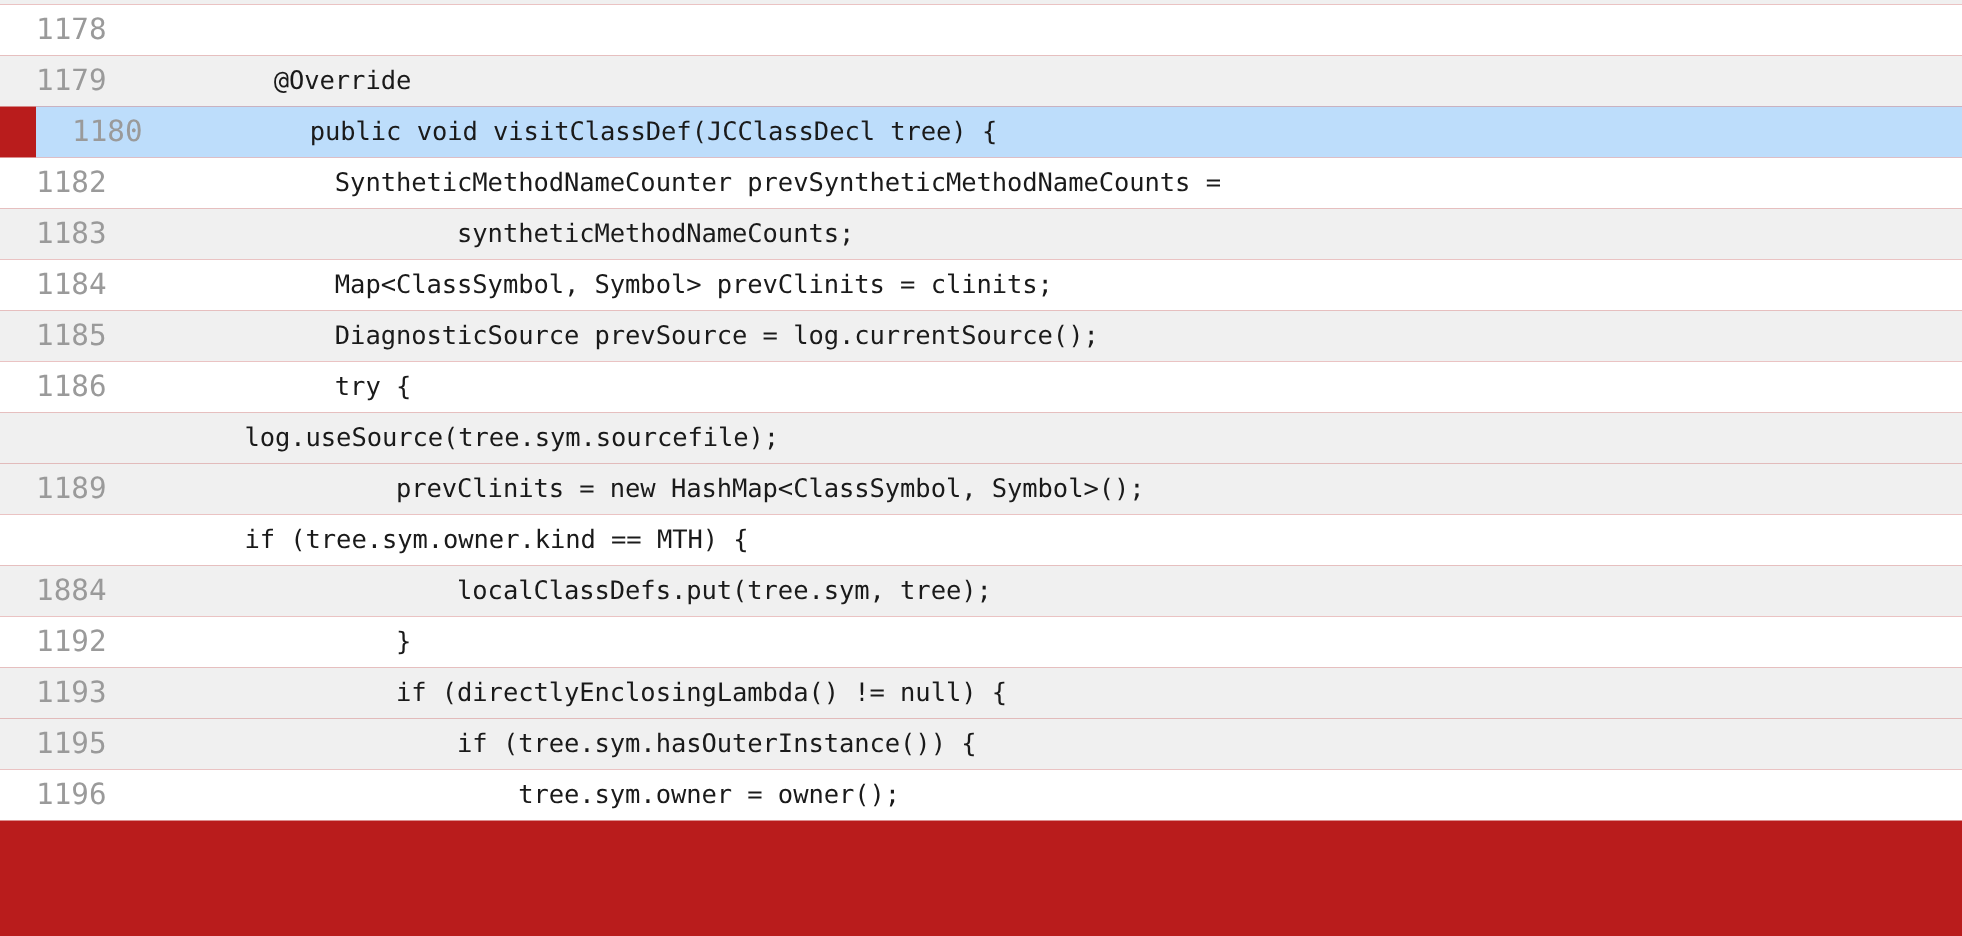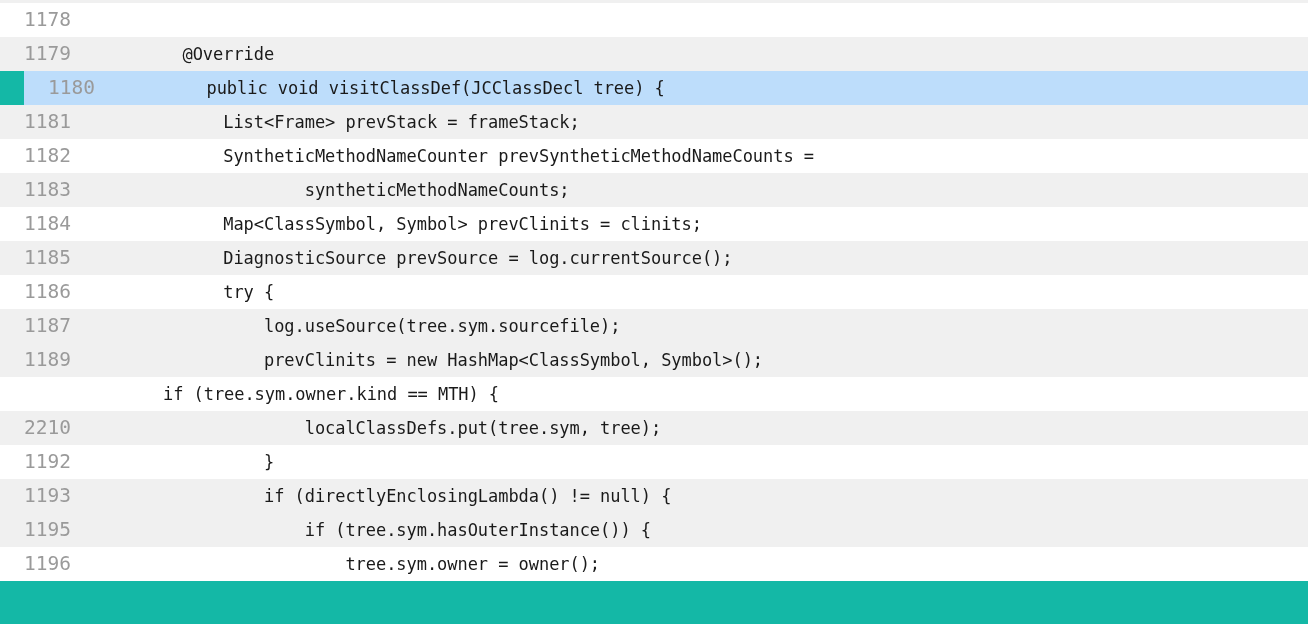--- a/index.html
+++ b/index.html
@@ -12,21 +12,21 @@
     height: 624px;
     overflow: hidden;
     font-family: "DejaVu Sans Mono", monospace;
   }
 
   #code-viewer {
     position: relative;
     width: 1308px;
     height: 624px;
     overflow: hidden;
-    background: #14b8a6;
+    background: #b91c1c;
   }
 
   
   .top-edge {
     position: absolute;
     top: 0;
     left: 0;
     width: 1308px;
     height: 3px;
     background: #f0f0f0;
@@ -93,24 +93,20 @@
         <div class="line-code"></div>
       </div>
       <div class="code-row striped">
         <div class="line-number">1179</div>
         <div class="line-code">        @Override</div>
       </div>
       <div class="code-row highlighted">
         <div class="line-number">1180</div>
         <div class="line-code">        public void visitClassDef(JCClassDecl tree) {</div>
       </div>
-      <div class="code-row striped">
-        <div class="line-number">1181</div>
-        <div class="line-code">            List&lt;Frame&gt; prevStack = frameStack;</div>
-      </div>
       <div class="code-row">
         <div class="line-number">1182</div>
         <div class="line-code">            SyntheticMethodNameCounter prevSyntheticMethodNameCounts =</div>
       </div>
       <div class="code-row striped">
         <div class="line-number">1183</div>
         <div class="line-code">                    syntheticMethodNameCounts;</div>
       </div>
       <div class="code-row">
         <div class="line-number">1184</div>
@@ -118,32 +114,31 @@
       </div>
       <div class="code-row striped">
         <div class="line-number">1185</div>
         <div class="line-code">            DiagnosticSource prevSource = log.currentSource();</div>
       </div>
       <div class="code-row">
         <div class="line-number">1186</div>
         <div class="line-code">            try {</div>
       </div>
       <div class="code-row striped">
-        <div class="line-number">1187</div>
         <div class="line-code">                log.useSource(tree.sym.sourcefile);</div>
       </div>
       <div class="code-row striped">
         <div class="line-number">1189</div>
         <div class="line-code">                prevClinits = new HashMap&lt;ClassSymbol, Symbol&gt;();</div>
       </div>
       <div class="code-row">
         <div class="line-code">                if (tree.sym.owner.kind == MTH) {</div>
       </div>
       <div class="code-row striped">
-        <div class="line-number">2210</div>
+        <div class="line-number">1884</div>
         <div class="line-code">                    localClassDefs.put(tree.sym, tree);</div>
       </div>
       <div class="code-row">
         <div class="line-number">1192</div>
         <div class="line-code">                }</div>
       </div>
       <div class="code-row striped">
         <div class="line-number">1193</div>
         <div class="line-code">                if (directlyEnclosingLambda() != null) {</div>
       </div>

